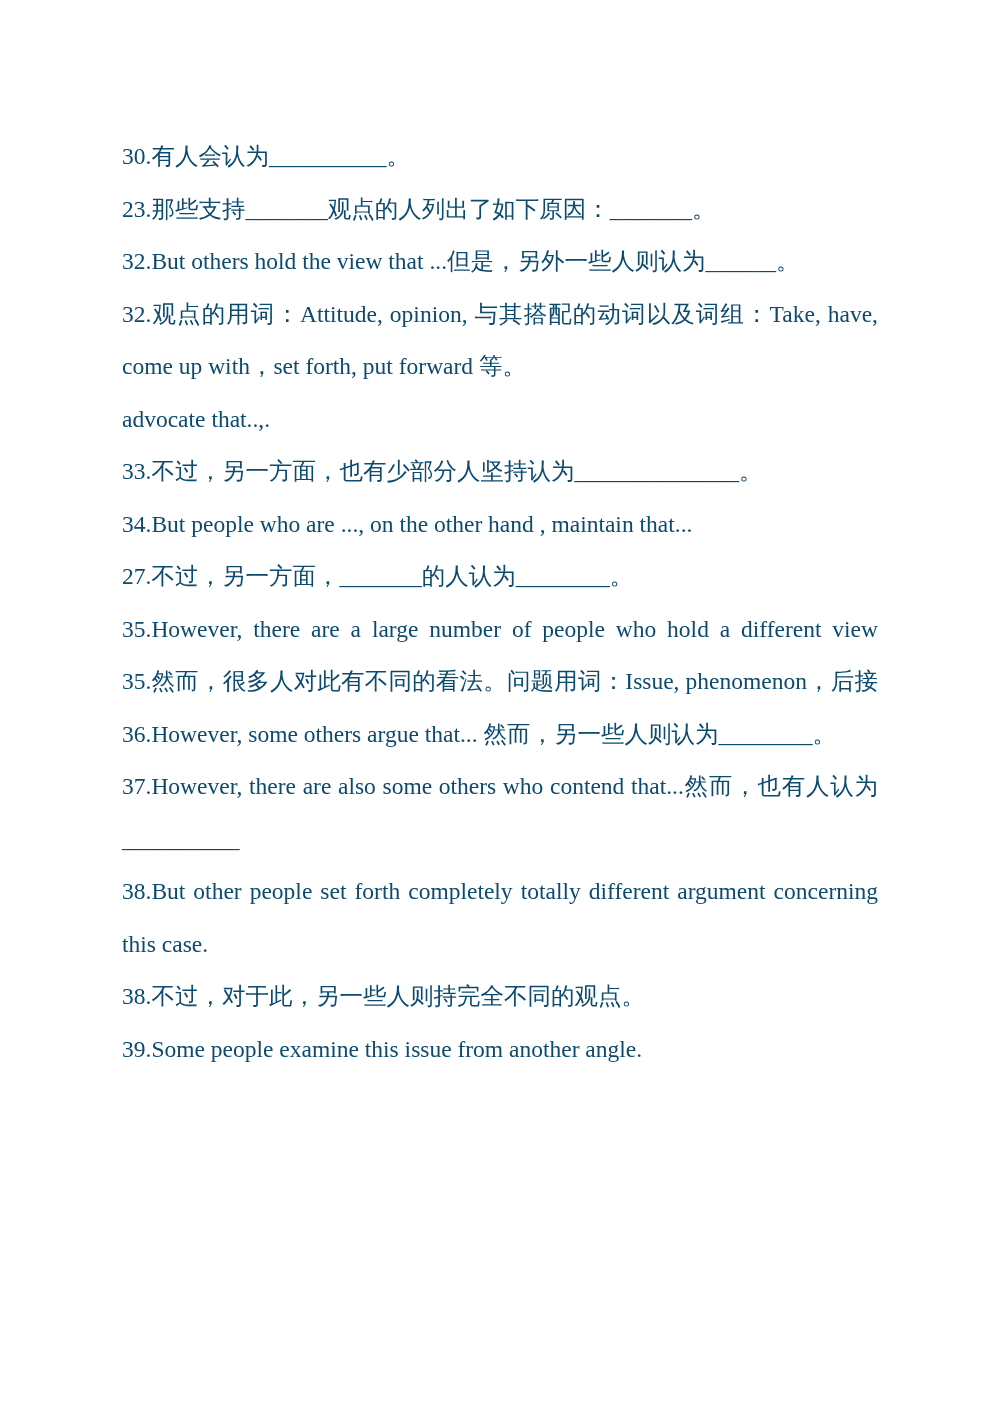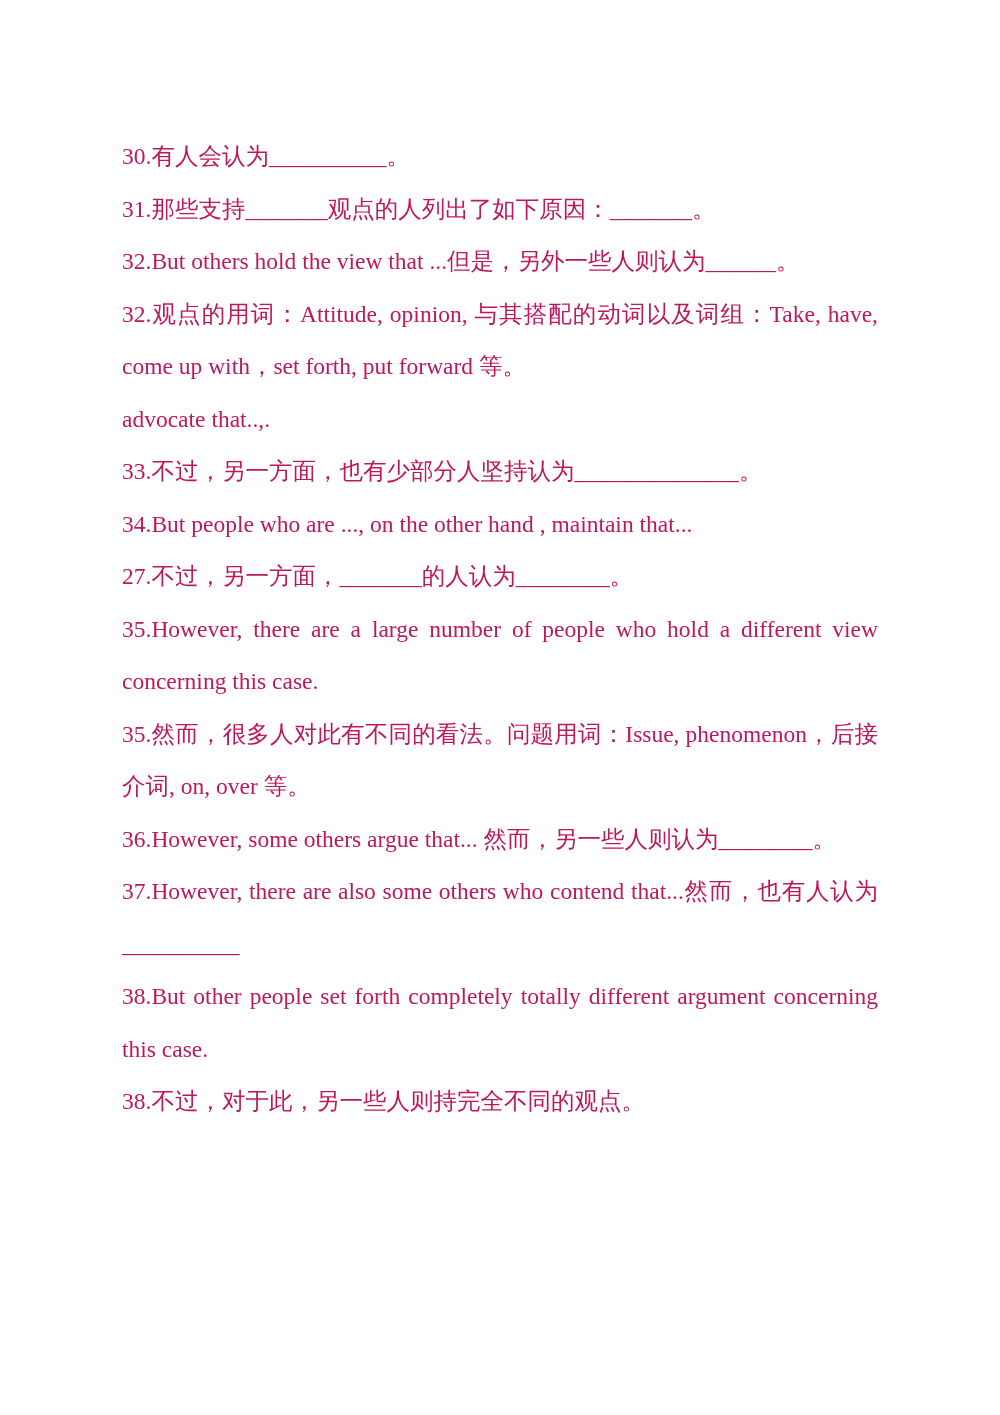--- a/index.html
+++ b/index.html
@@ -10,51 +10,50 @@
   .page {
     position: relative;
     width: 1000px;
     height: 1415px;
     box-sizing: border-box;
     background: #ffffff;
     padding: 130px 122px 0 122px;
     overflow: hidden;
     font-family: "Liberation Serif", "DejaVu Serif", serif;
     font-size: 23.5px;
-    color: #be185d;
+    color: #0c4a6e;
   }
   .line {
     margin: 0;
     height: 52.5px;
     line-height: 52.5px;
     white-space: pre;
     overflow: visible;
   }
   .line.justify {
     white-space: nowrap;
     text-align: justify;
     text-align-last: justify;
   }
 </style>
 </head>
 <body>
 
 <main class="page">
   <p class="line">30.有人会认为__________。</p>
-  <p class="line">31.那些支持_______观点的人列出了如下原因：_______。</p>
+  <p class="line">23.那些支持_______观点的人列出了如下原因：_______。</p>
   <p class="line">32.But others hold the view that ...但是，另外一些人则认为______。</p>
   <p class="line justify">32.观点的用词：Attitude, opinion, 与其搭配的动词以及词组：Take, have,</p>
   <p class="line">come up with，set forth, put forward 等。</p>
   <p class="line">advocate that..,.</p>
   <p class="line">33.不过，另一方面，也有少部分人坚持认为______________。</p>
   <p class="line">34.But people who are ..., on the other hand , maintain that...</p>
   <p class="line">27.不过，另一方面，_______的人认为________。</p>
   <p class="line justify">35.However, there are a large number of people who hold a different view</p>
-  <p class="line">concerning this case.</p>
   <p class="line justify">35.然而，很多人对此有不同的看法。问题用词：Issue, phenomenon，后接</p>
-  <p class="line">介词, on, over 等。</p>
   <p class="line">36.However, some others argue that... 然而，另一些人则认为________。</p>
   <p class="line justify">37.However, there are also some others who contend that...然而，也有人认为</p>
   <p class="line">__________</p>
   <p class="line justify">38.But other people set forth completely totally different argument concerning</p>
   <p class="line">this case.</p>
   <p class="line">38.不过，对于此，另一些人则持完全不同的观点。</p>
+  <p class="line">39.Some people examine this issue from another angle.</p>
 </main>
 
 </body></html>

